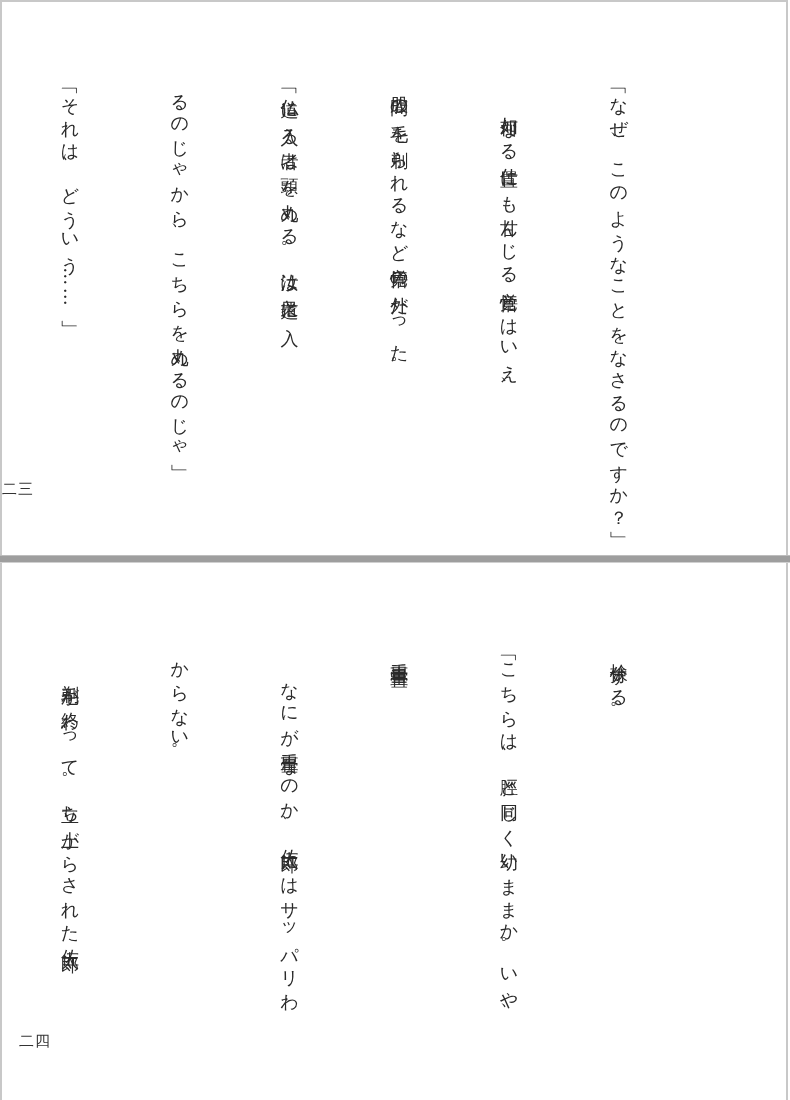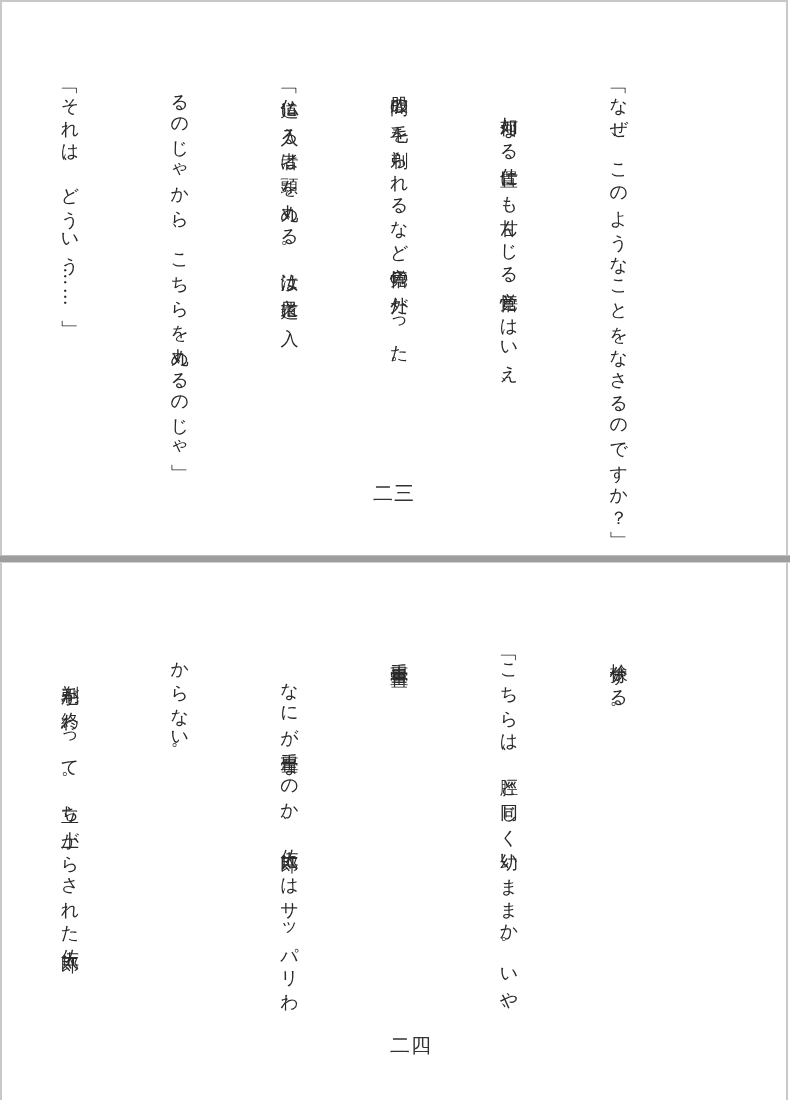--- a/index.html
+++ b/index.html
@@ -69,22 +69,21 @@
       top: 86px;
       height: 360px;
     }
     .line {
       display: block;
     }
     .page-number {
       position: absolute;
       left: 0;
       width: 100%;
-      text-align: center;
-      font-size: 20px;
+      font-size: 15px;
       letter-spacing: 1px;
       color: #333333;
     }
     .page.top .page-number {
       top: 478px;
     }
     .page.bottom .page-number {
       top: 469px;
       margin-left: 17px;
     }

